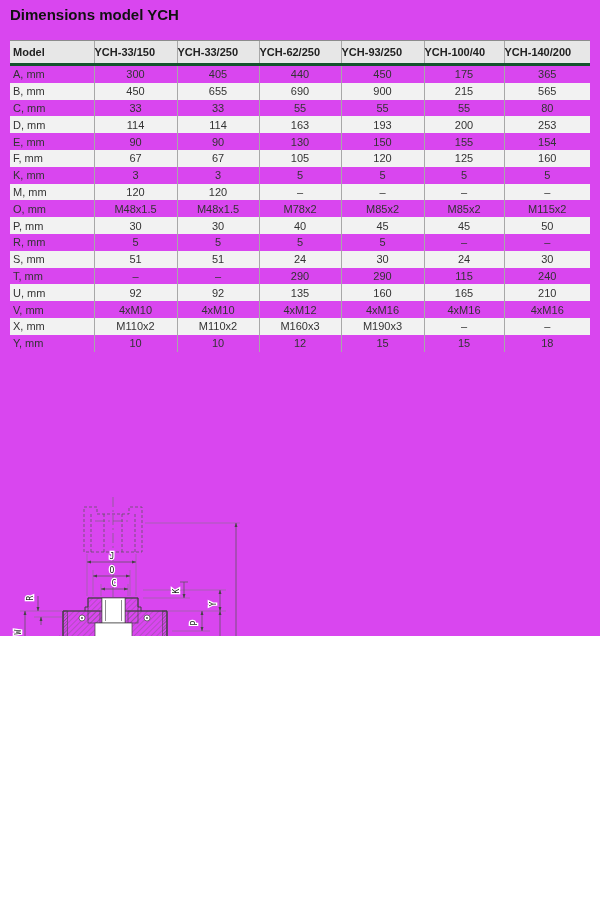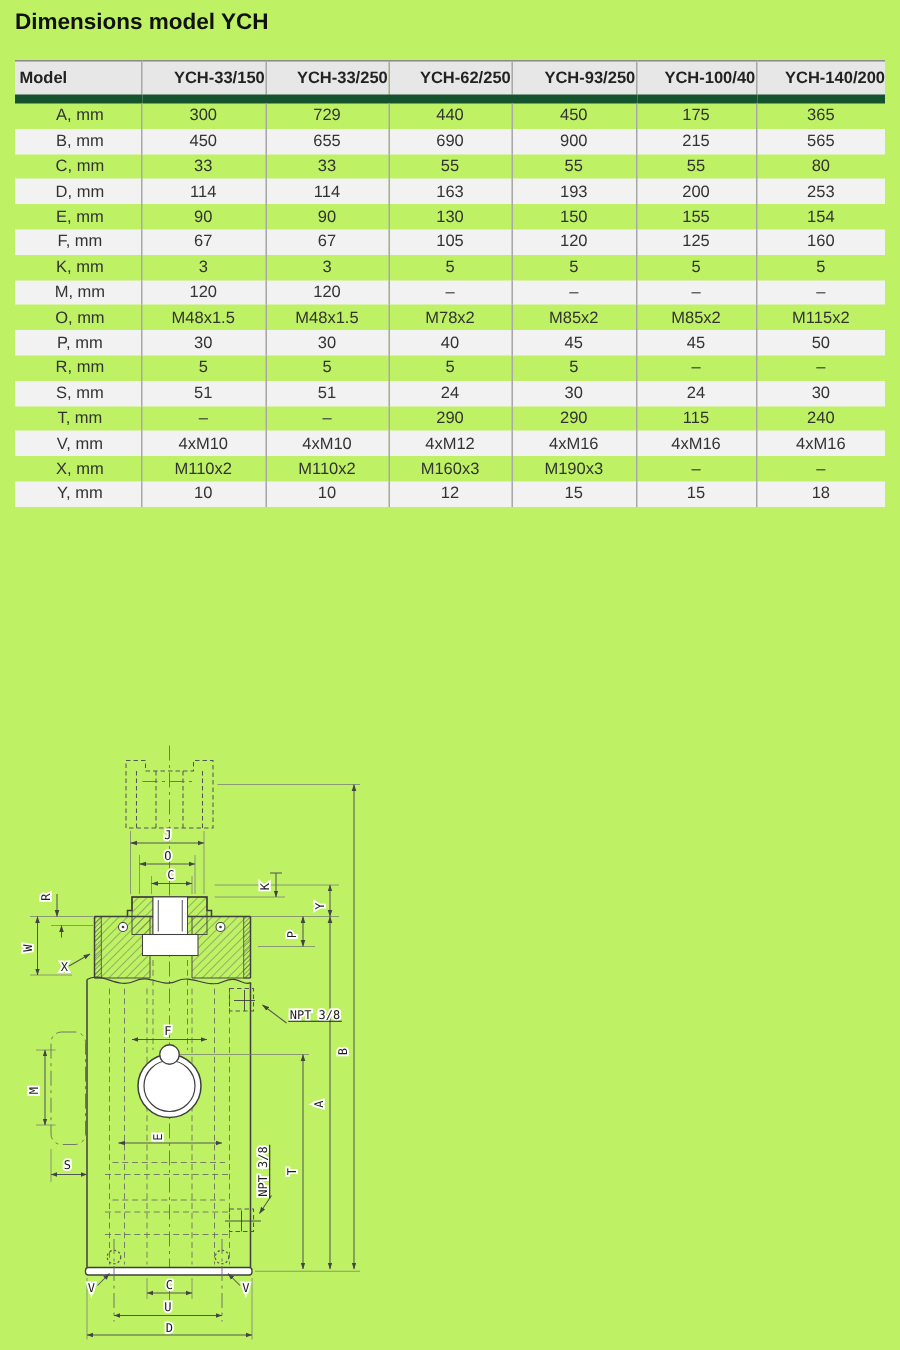--- a/index.html
+++ b/index.html
@@ -1,25 +1,25 @@
 <!DOCTYPE html>
 <html><head>
 <meta charset="utf-8">
 <style>
   html,body{margin:0;padding:0;background:#fff;}
-  .page{position:relative;width:600px;height:900px;background:#bef264;overflow:hidden;
+  .page{position:relative;width:600px;height:636px;background:#d946ef;overflow:hidden;
         font-family:"Liberation Sans",sans-serif;color:#2b2b2b;}
   .title{position:absolute;top:6px;left:10px;font-size:15px;font-weight:700;color:#111;}
   table.dims{position:absolute;top:40px;left:10px;width:580px;border-collapse:collapse;
         table-layout:fixed;font-size:11px;}
   table.dims thead th{background:#e7e7e7;font-weight:700;text-align:left;height:22px;
-        border-top:1px solid #8c8c8c;border-bottom:6px solid #14532d;padding:0 0 0 3px;color:#222;}
-  table.dims thead th.model-col{text-align:right;padding:0;}
+        border-top:1px solid #8c8c8c;border-bottom:3px solid #14532d;padding:0 0 0 3px;color:#222;}
+  table.dims thead th.model-col{text-align:left;padding:0;}
   table.dims td{height:16.8px;padding:0;text-align:center;color:#333;}
-  table.dims td.rowlabel{text-align:center;padding-left:3px;}
+  table.dims td.rowlabel{text-align:left;padding-left:3px;}
   table.dims th:not(:first-child),table.dims td:not(:first-child){border-left:1px solid #a8a8a8;}
   table.dims tbody tr:nth-child(even){background:#f2f2f2;}
   svg.drawing{position:absolute;top:480px;left:0;}
   .obj{stroke:#3f3f3f;fill:none;}
   .thin{stroke-width:.6;}
   .dash{stroke:#555;stroke-width:.7;fill:none;stroke-dasharray:3 2;}
   .dot{stroke:#555;stroke-width:.8;fill:none;stroke-dasharray:1.5 1.5;}
   .cl{stroke:#6a6a6a;stroke-width:.6;fill:none;stroke-dasharray:10 3 2 3;}
   .hid{stroke:#666;stroke-width:.55;stroke-dasharray:4 2.5;}
   .dim{stroke:#555;stroke-width:.7;fill:none;}
@@ -53,21 +53,21 @@
           <th class="model-col">YCH-62/250</th>
           <th class="model-col">YCH-93/250</th>
           <th class="model-col">YCH-100/40</th>
           <th class="model-col">YCH-140/200</th>
         </tr>
       </thead>
     <tbody id="tbody">
         <tr>
           <td class="rowlabel">A, mm</td>
           <td>300</td>
-          <td>729</td>
+          <td>405</td>
           <td>440</td>
           <td>450</td>
           <td>175</td>
           <td>365</td>
         </tr>
         <tr>
           <td class="rowlabel">B, mm</td>
           <td>450</td>
           <td>655</td>
           <td>690</td>
@@ -166,20 +166,29 @@
           <td>30</td>
         </tr>
         <tr>
           <td class="rowlabel">T, mm</td>
           <td>–</td>
           <td>–</td>
           <td>290</td>
           <td>290</td>
           <td>115</td>
           <td>240</td>
+        </tr>
+        <tr>
+          <td class="rowlabel">U, mm</td>
+          <td>92</td>
+          <td>92</td>
+          <td>135</td>
+          <td>160</td>
+          <td>165</td>
+          <td>210</td>
         </tr>
         <tr>
           <td class="rowlabel">V, mm</td>
           <td>4xM10</td>
           <td>4xM10</td>
           <td>4xM12</td>
           <td>4xM16</td>
           <td>4xM16</td>
           <td>4xM16</td>
         </tr>

